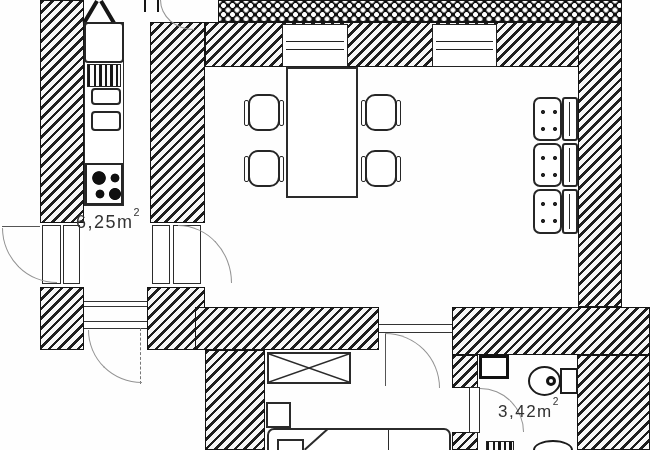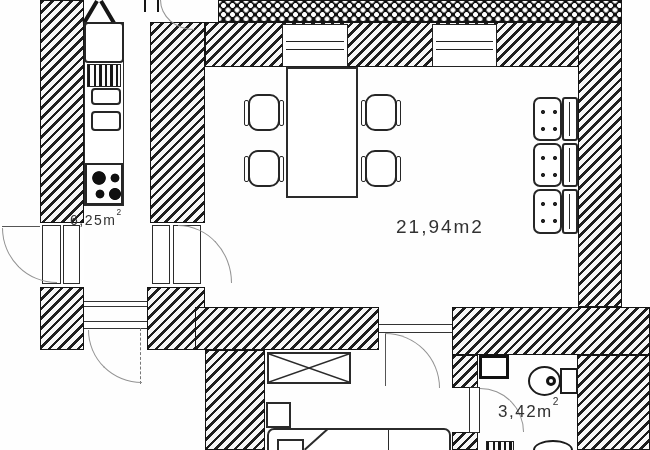--- a/index.html
+++ b/index.html
@@ -117,21 +117,21 @@
   <div class="band" style="left:84px;top:321px;width:63px;height:8px"></div>
   <div class="vleaf" style="left:140px;top:328px;height:56px;border-left:1.5px dashed #777"></div>
   <div class="arc arc-bl" style="left:88px;top:330px;width:54px;height:53px"></div>
 
   <div class="counter"></div>
   <div class="fridge"></div>
   <div class="striped" style="left:87px;top:64px;width:34px;height:23px"></div>
   <div class="sink" style="top:88px;height:17px"></div>
   <div class="sink" style="top:111px;height:20px"></div>
   <div class="stove"></div>
-  <div class="area" style="left:70px;top:211px;font-size:14px">
+  <div class="area" style="left:76px;top:211px;font-size:18px">
     <span>6,25m</span><sup>2</sup>
   </div>
 
   <div class="frame" style="left:286px;top:67px;width:72px;height:131px;border-width:2px"></div>
   <div class="chair" style="left:248px;top:94px">
       <span class="arm l"></span>
       <span class="arm r"></span>
     </div>
   <div class="chair" style="left:248px;top:150px">
       <span class="arm l"></span>
@@ -152,23 +152,20 @@
   <div class="sofaback" style="top:97px;height:44px">
       <i></i>
     </div>
   <div class="sofaback" style="top:143px;height:44px">
       <i></i>
     </div>
   <div class="sofaback" style="top:189px;height:45px">
       <i></i>
     </div>
 
-  <div class="area" style="left:396px;top:216px;font-size:19px;letter-spacing:2px">
-    <span>21,94m2</span><sup></sup>
-  </div>
 
   <div class="band" style="left:379px;top:324px;width:73px;height:9px"></div>
   <div class="vleaf" style="left:385px;top:333px;height:53px;border-left:1.5px solid #555"></div>
   <div class="arc arc-tr" style="left:385px;top:333px;width:55px;height:55px"></div>
 
   <div class="wardrobe">
     <svg width="100%" height="100%" viewBox="0 0 80 28" preserveAspectRatio="none">
       <path d="M0,0 L80,28 M0,28 L80,0" stroke="#2b2b2b" stroke-width="1.6" fill="none"></path>
     </svg>
   </div>

